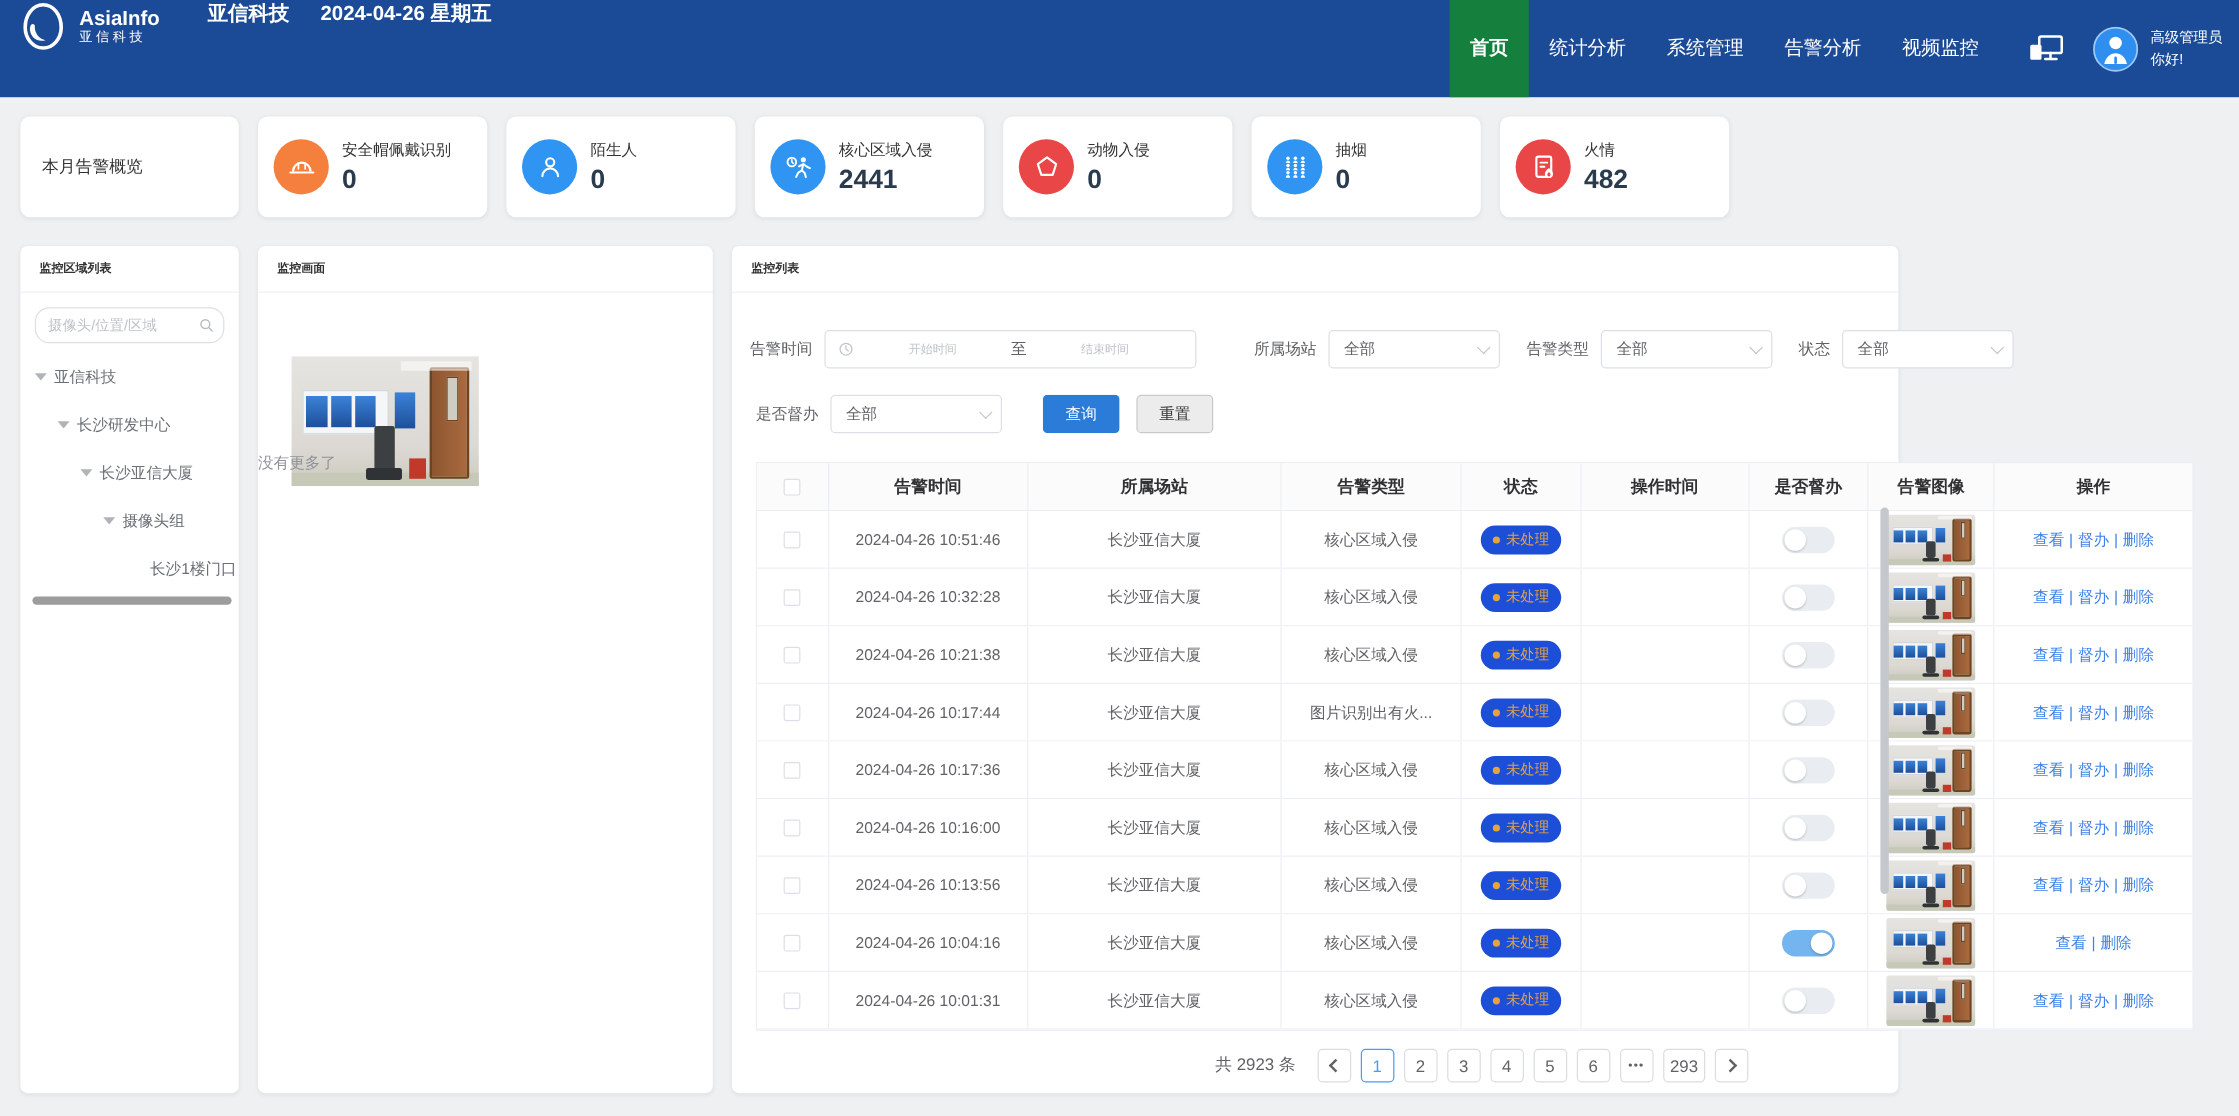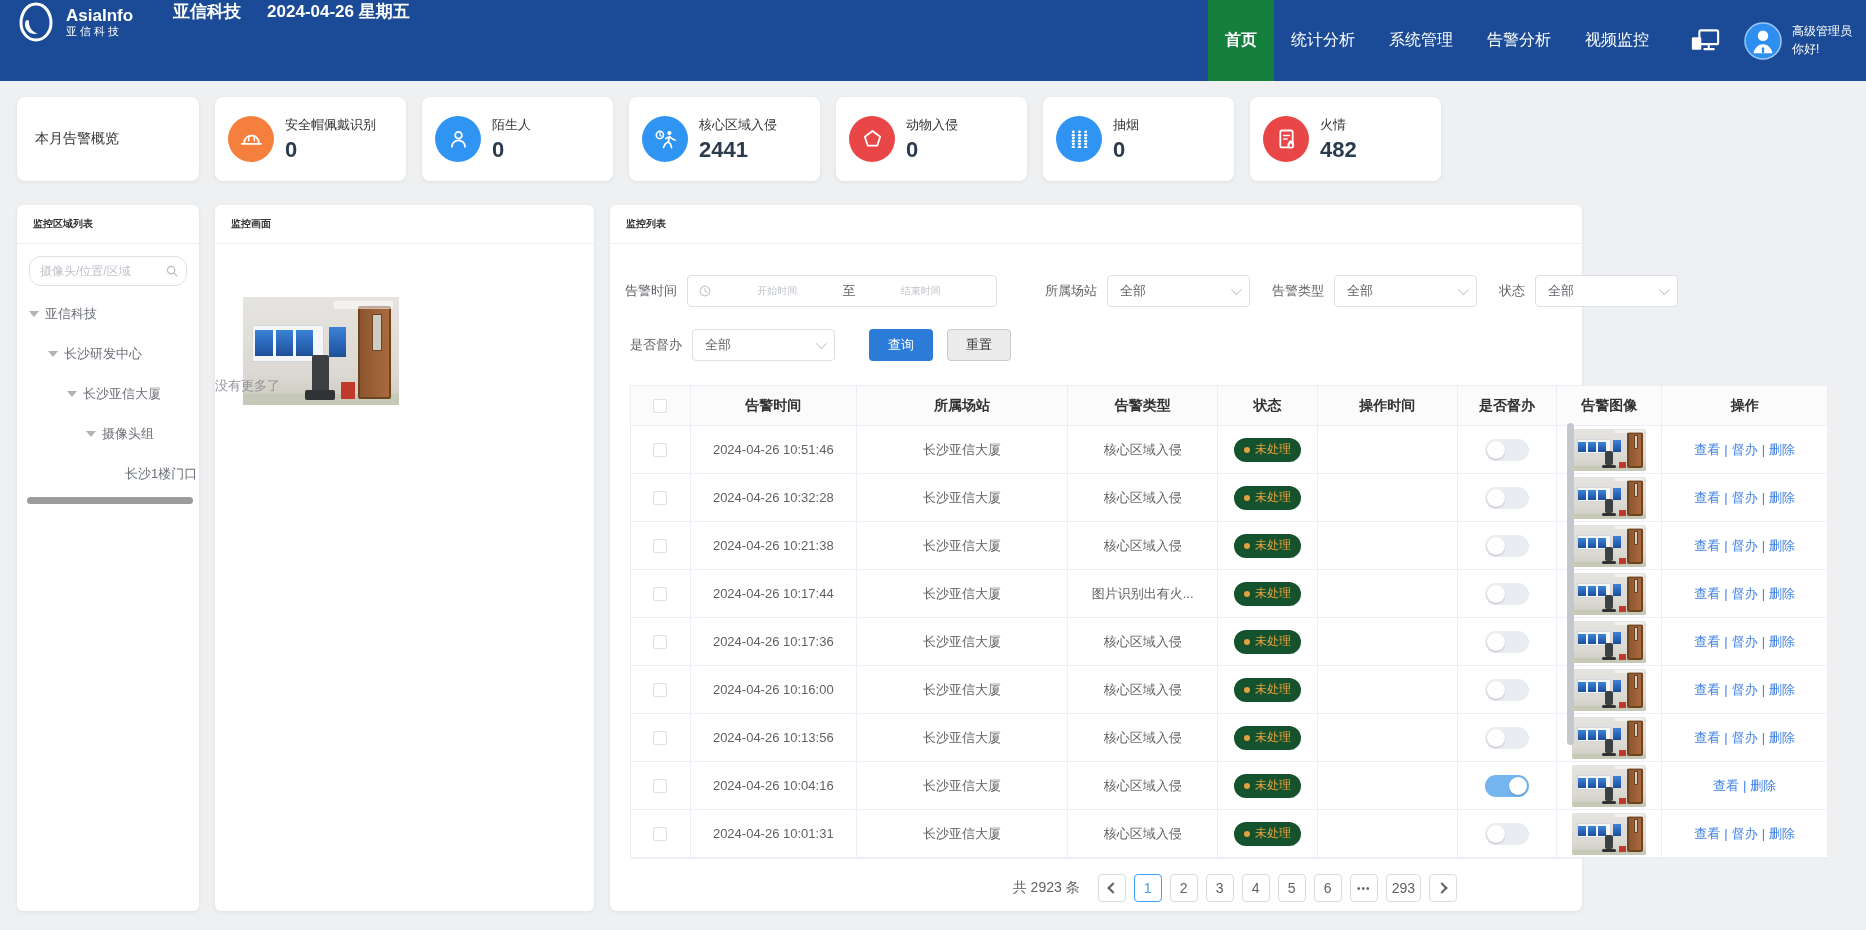--- a/index.html
+++ b/index.html
@@ -109,21 +109,21 @@
   .trow { display:flex; align-items:stretch; border-bottom:1px solid #ebeef5; height:48px; background:#fff; }
   .thead-row { height:40px; background:#fbfbfc; }
   .td { border-right:1px solid #ebeef5; display:flex; align-items:center; justify-content:center;
     font-size:13px; color:#606266; overflow:hidden; white-space:nowrap; }
   .td:last-child { border-right:none; }
   .thead-row .td { font-size:14px; font-weight:bold; color:#303133; }
   .c0{width:60px;} .c1{width:166px;} .c2{width:212px;} .c3{width:150px;} .c4{width:100px;}
   .c5{width:140px;} .c6{width:100px;} .c7{width:105px;} .c8{width:165px;}
   .checkbox { width:14px; height:14px; border:1px solid #dcdfe6; border-radius:2px; background:#fff; cursor:pointer; }
   .badge { display:inline-flex; align-items:center; height:24px; padding:0 10px; border-radius:12px;
-    background:#14532d; color:#e6a23c; font-size:12px; }
+    background:#1d4ed8; color:#e6a23c; font-size:12px; }
   .badge .dot { width:6px; height:6px; border-radius:50%; background:#e6a23c; margin-right:5px; }
   .toggle { position:relative; width:44px; height:22px; border-radius:11px; background:#e9edf1; cursor:pointer; }
   .toggle .knob { position:absolute; left:2px; top:2px; width:18px; height:18px; border-radius:50%;
     background:#fff; box-shadow:0 1px 2px rgba(0,0,0,.2); }
   .toggle.on { background:#74b4ef; }
   .toggle.on .knob { left:24px; }
   .thumb { width:74px; height:42px; border-radius:2px; cursor:pointer; }
   .act-link { color:#3e82e8; font-size:13px; cursor:pointer; text-decoration:none; }
   .act-sep { color:#3e82e8; font-size:13px; margin:0 4px; }
   .v-scrollbar { position:absolute; right:8px; top:218px; width:7px; height:322px;

